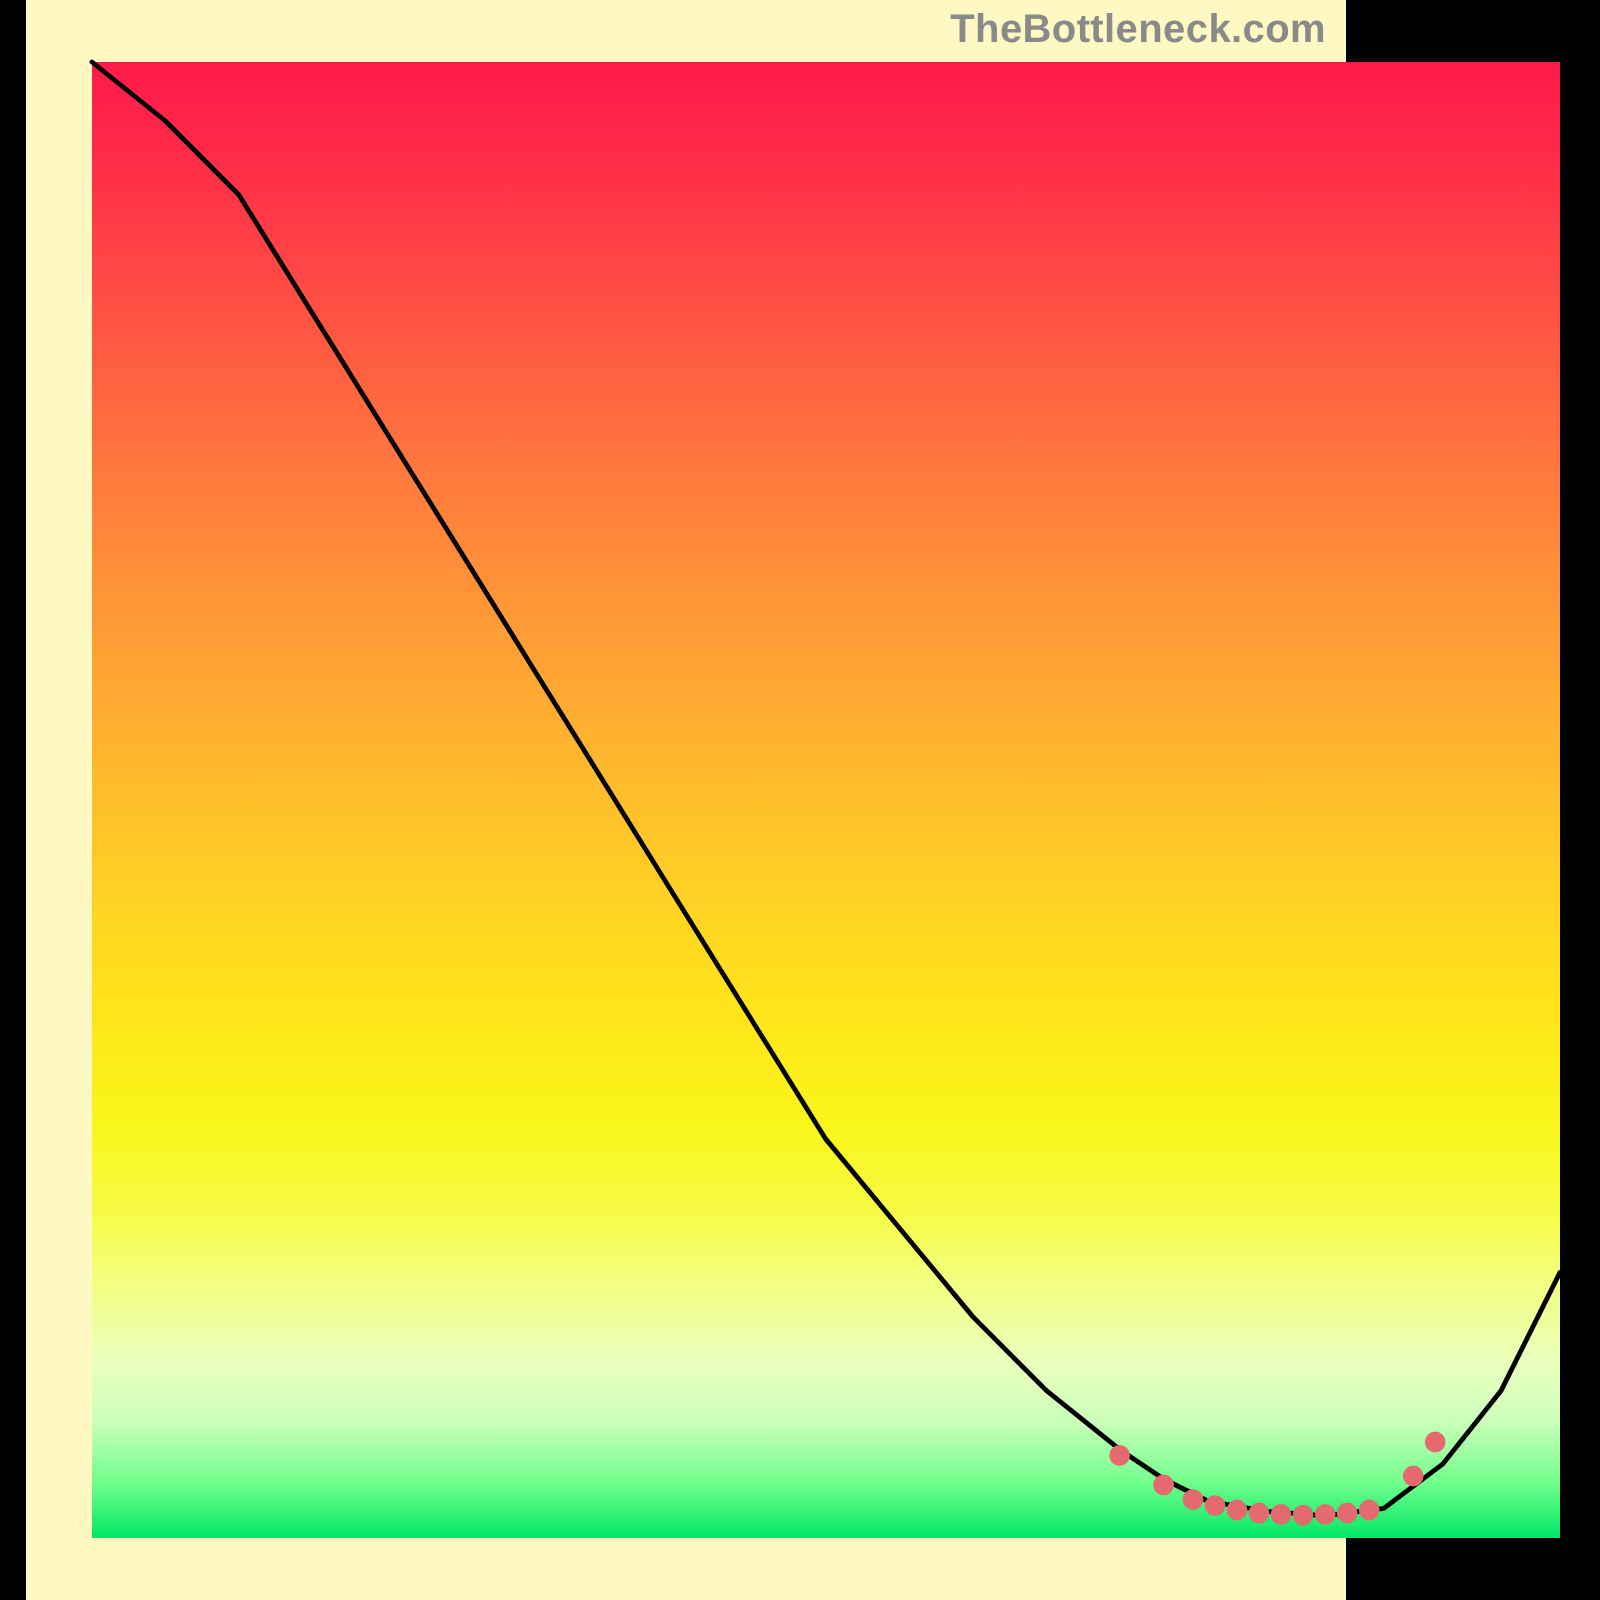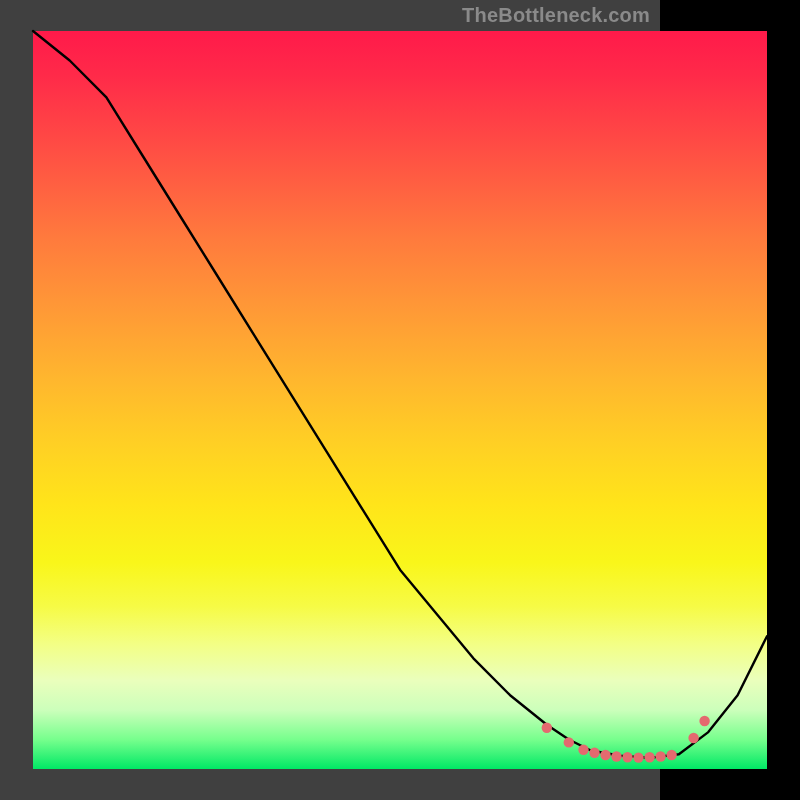--- a/index.html
+++ b/index.html
@@ -1,21 +1,22 @@
 <!DOCTYPE html>
 <html><head>
 <meta charset="utf-8">
 <style>
   * { margin: 0; padding: 0; box-sizing: border-box; }
   html, body { width: 800px; height: 800px; background: #000; overflow: hidden; }
   .stage {
     position: relative;
     width: 660px;
     height: 800px;
-    background: #404040;
+    background: #fef9c3;
+    margin-left: 13px;
   }
   .attribution {
     position: absolute;
     top: 4px;
     right: 10px;
     color: #8a8a8a;
     font-family: Arial, Helvetica, sans-serif;
     font-size: 20px;
     font-weight: 600;
     letter-spacing: 0.2px;

